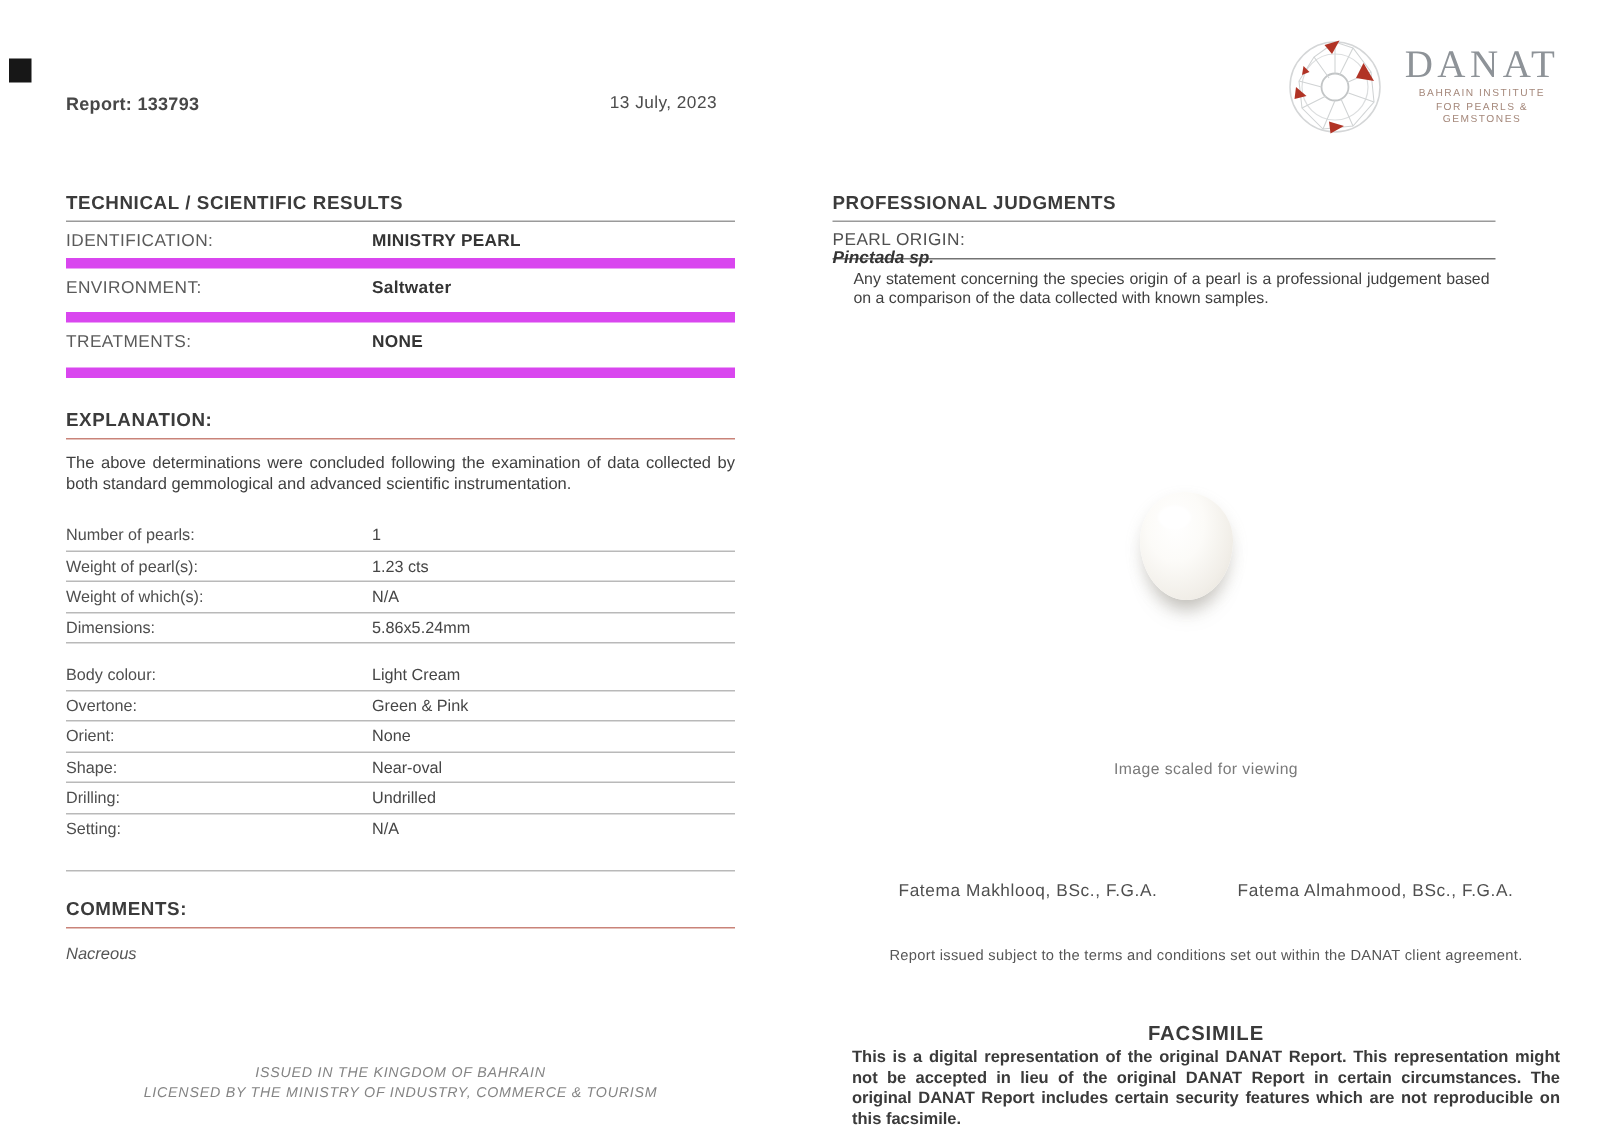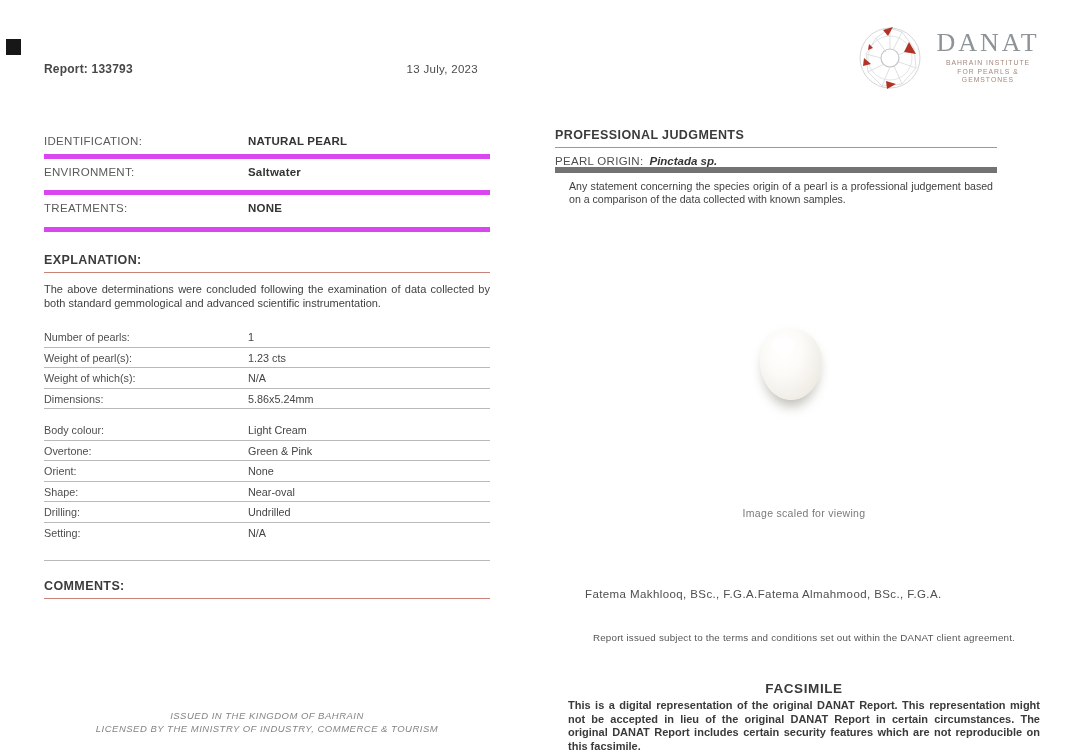--- a/index.html
+++ b/index.html
@@ -42,21 +42,21 @@
 
   .sec-title {
     font-size: 12.5px; font-weight: bold; color: #3b3b3b; letter-spacing: .4px;
     padding-bottom: 5px; border-bottom: 1px solid #9a9a9a;
   }
   .sec-title.red-rule { border-bottom: 1.5px solid #c98379; }
 
   
   .tech-row {
     display: flex; align-items: flex-start;
-    padding-top: 7px; border-bottom: 5px solid #d946ef;
+    padding-top: 7px; border-bottom: 7px solid #d946ef;
   }
   .tech-row .lbl { width: 204px; font-size: 11.5px; color: #5a5a5a; letter-spacing: .3px; }
   .tech-row .val { font-size: 11.5px; font-weight: bold; color: #343434; letter-spacing: .2px; }
   .tech-row.r1 { height: 31px; }
   .tech-row.r2 { height: 36px; }
   .tech-row.r3 { height: 37px; }
 
   .explain-head { margin-top: 21px; }
   .explain-body {
     margin-top: 9px; font-size: 11px; line-height: 14px; color: #3f3f3f;
@@ -76,22 +76,22 @@
   .comments-head { margin-top: 18px; }
   .comments-body { margin-top: 11px; font-size: 11px; font-style: italic; color: #555; }
 
   .left-footer {
     left: 44px; top: 709px; width: 446px; text-align: center;
     font-size: 9.5px; font-style: italic; color: #848484; letter-spacing: .5px; line-height: 13px;
   }
 
   
   .origin-row {
-    display: flex; align-items: flex-end; padding-top: 6px;
-    height: 25px; border-bottom: 6px solid #737373;
+    display: flex; align-items: flex-start; padding-top: 6px;
+    height: 25px; border-bottom: 1px solid #737373; flex-direction: column;
   }
   .origin-row .lbl { font-size: 11.5px; color: #4f4f4f; letter-spacing: .3px; margin-right: 6px; }
   .origin-row .val { font-size: 11.5px; font-weight: bold; font-style: italic; color: #343434; }
   .origin-note {
     margin: 7px 0 0 14px; width: 424px;
     font-size: 10.6px; line-height: 13px; color: #3f3f3f; text-align: justify;
   }
 
   .pearl-photo { left: 760px; top: 328px; width: 62px; height: 72px; }
   .pearl {
@@ -105,22 +105,22 @@
     content: ""; position: absolute; left: 12px; top: 9px; width: 22px; height: 16px;
     border-radius: 50%; background: rgba(255,255,255,.9); filter: blur(1px);
   }
 
   .img-caption {
     left: 583px; top: 507px; width: 442px; text-align: center;
     font-size: 10.5px; color: #7a7a7a; letter-spacing: .3px;
   }
 
   .signatures {
-    left: 563px; top: 588px; width: 442px;
-    display: flex; justify-content: flex-start; padding: 0 10px 0 22px;
+    left: 577px; top: 588px; width: 442px;
+    display: flex; justify-content: space-between; padding: 0 10px 0 22px;
   }
   .signature { font-size: 11.5px; color: #4f4f4f; letter-spacing: .4px; }
 
   .terms {
     left: 575px; top: 632px; width: 458px; text-align: center;
     font-size: 9.8px; color: #565656; letter-spacing: .2px;
   }
 
   .facsimile { left: 568px; top: 681px; width: 472px; }
   .facsimile-title {
@@ -160,24 +160,25 @@
   <div class="logo-text">
     <div class="logo-name">DANAT</div>
     <div class="logo-sub">
       <div>BAHRAIN INSTITUTE</div>
       <div>FOR PEARLS &amp; GEMSTONES</div>
     </div>
   </div>
 </div>
 
 <div class="abs col-left">
+  <div class="sec-title">TECHNICAL / SCIENTIFIC RESULTS</div>
 
   <div class="tech-row r1">
     <span class="lbl">IDENTIFICATION:</span>
-    <span class="val">NATURAL PEARL</span>
+    <span class="val">MINISTRY PEARL</span>
   </div>
   <div class="tech-row r2">
     <span class="lbl">ENVIRONMENT:</span>
     <span class="val">Saltwater</span>
   </div>
   <div class="tech-row r3">
     <span class="lbl">TREATMENTS:</span>
     <span class="val">NONE</span>
   </div>
 
@@ -222,20 +223,21 @@
       <span class="lbl">Drilling:</span>
       <span class="val">Undrilled</span>
     </div>
     <div class="dt-row tall">
       <span class="lbl">Setting:</span>
       <span class="val">N/A</span>
     </div>
   </div>
 
   <div class="sec-title red-rule comments-head">COMMENTS:</div>
+  <div class="comments-body">Nacreous</div>
 </div>
 
 <div class="abs left-footer">
   <div>ISSUED IN THE KINGDOM OF BAHRAIN</div>
   <div>LICENSED BY THE MINISTRY OF INDUSTRY, COMMERCE &amp; TOURISM</div>
 </div>
 
 <div class="abs col-right">
   <div class="sec-title">PROFESSIONAL JUDGMENTS</div>
   <div class="origin-row">

